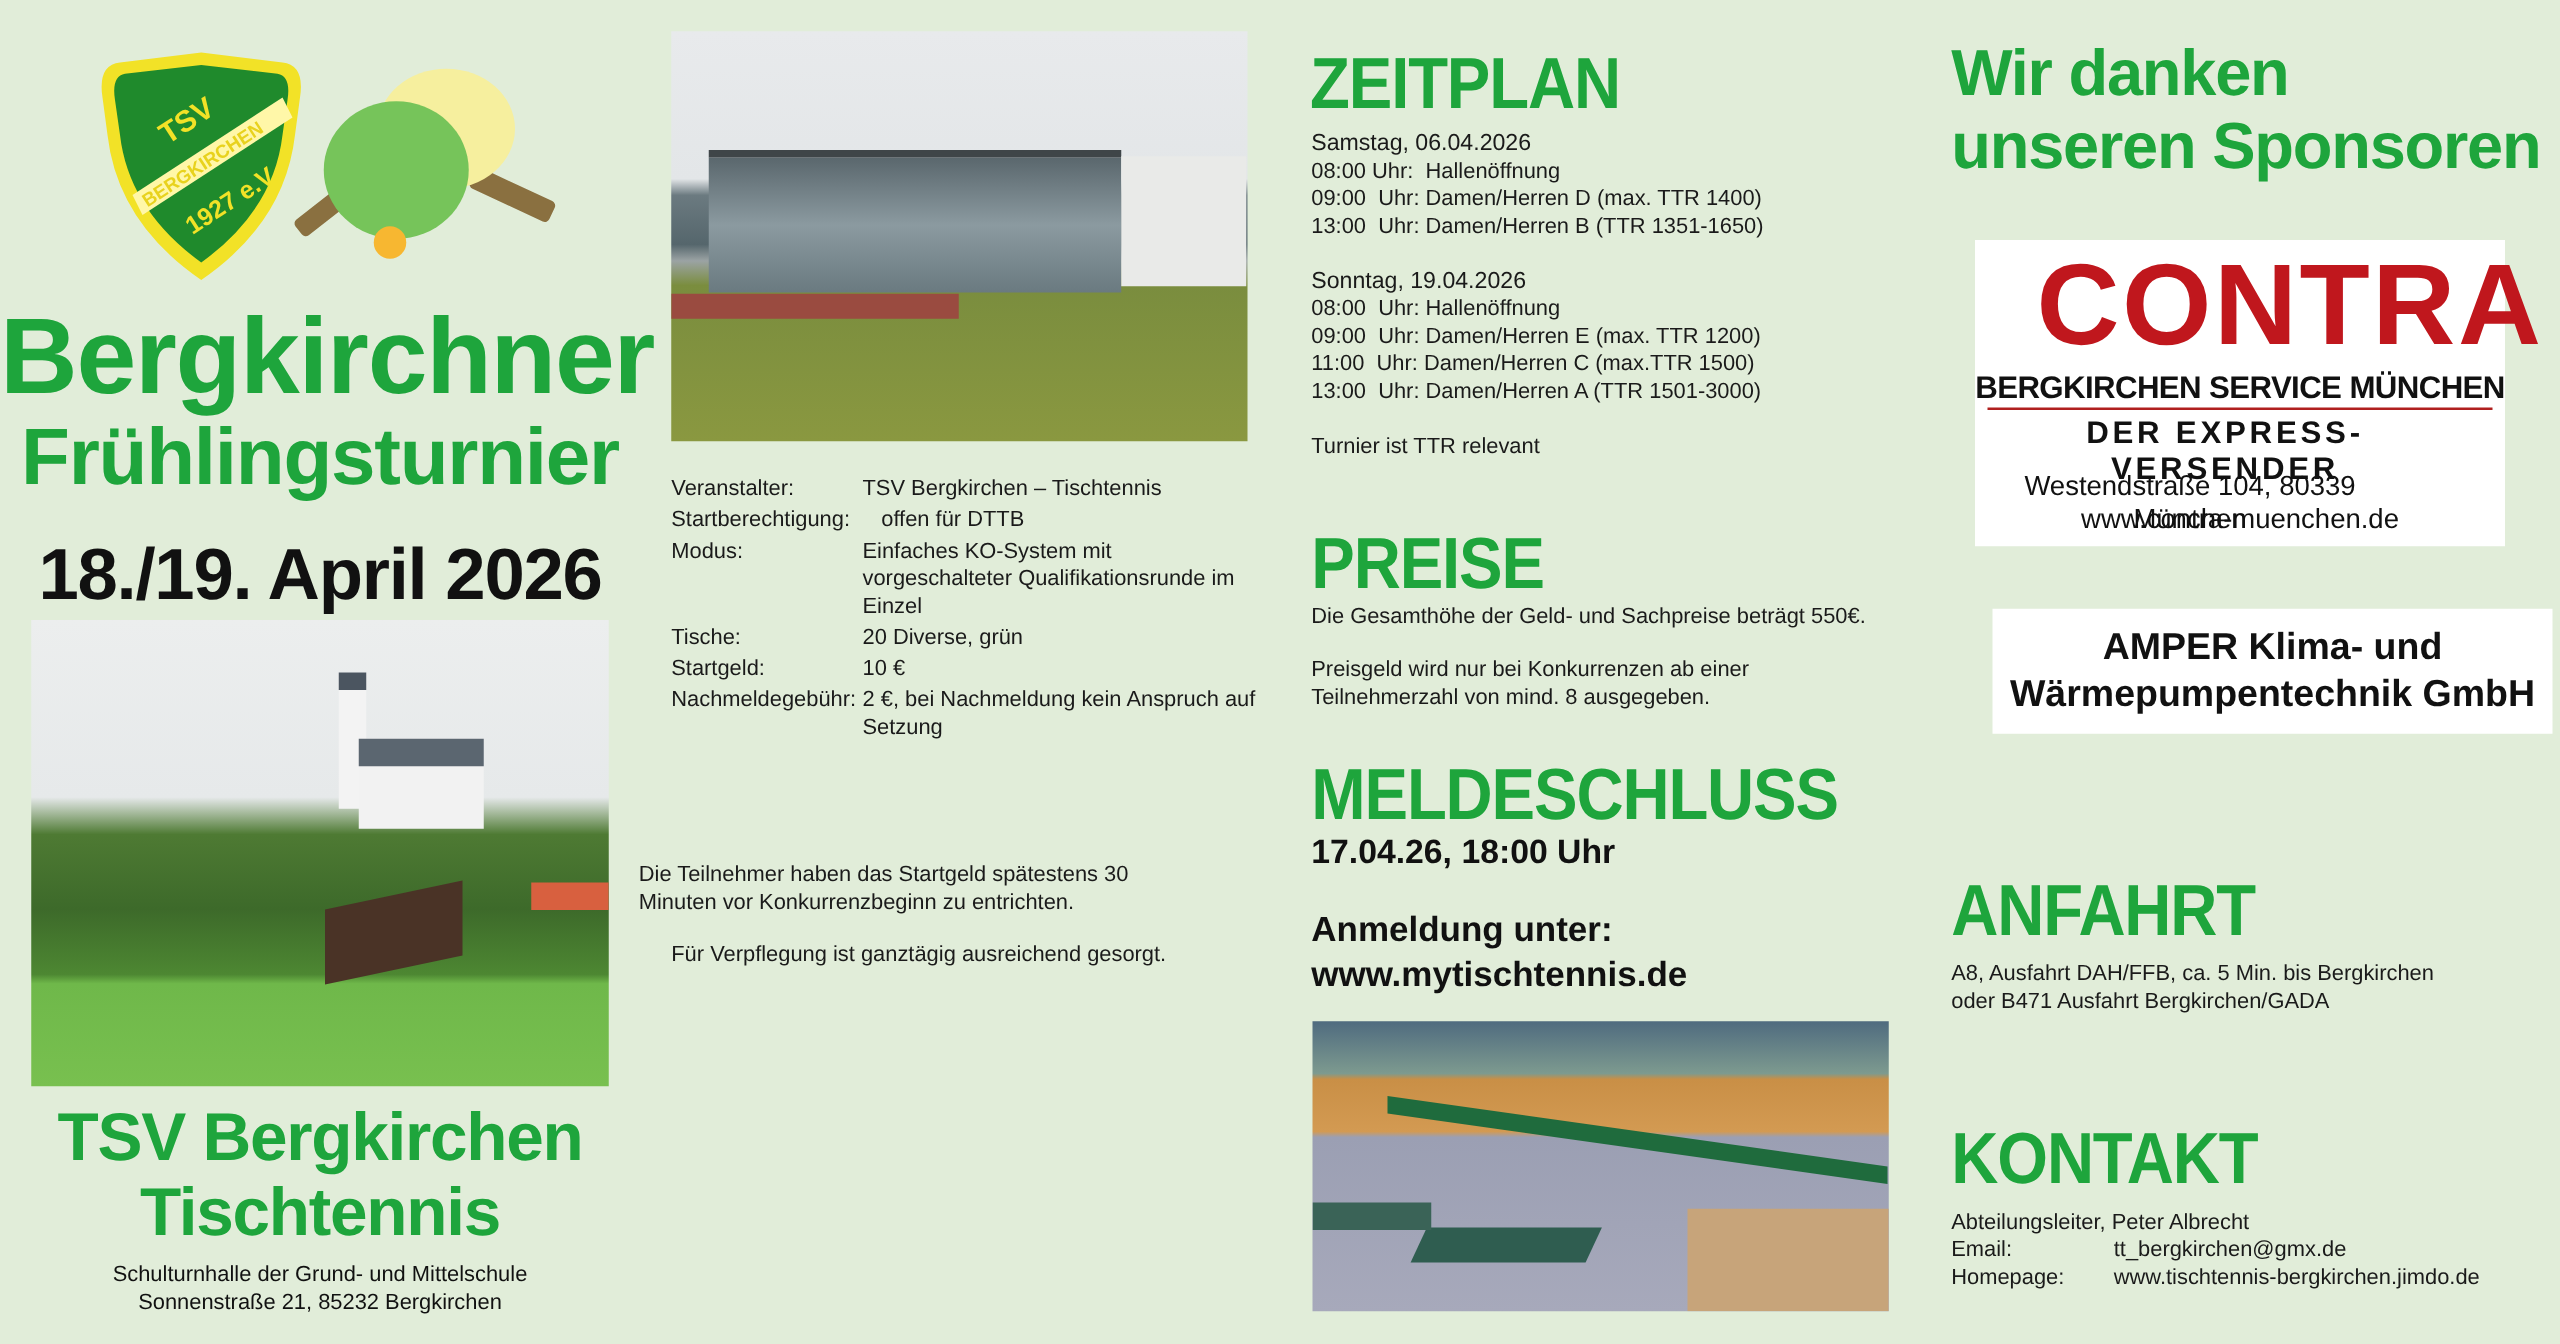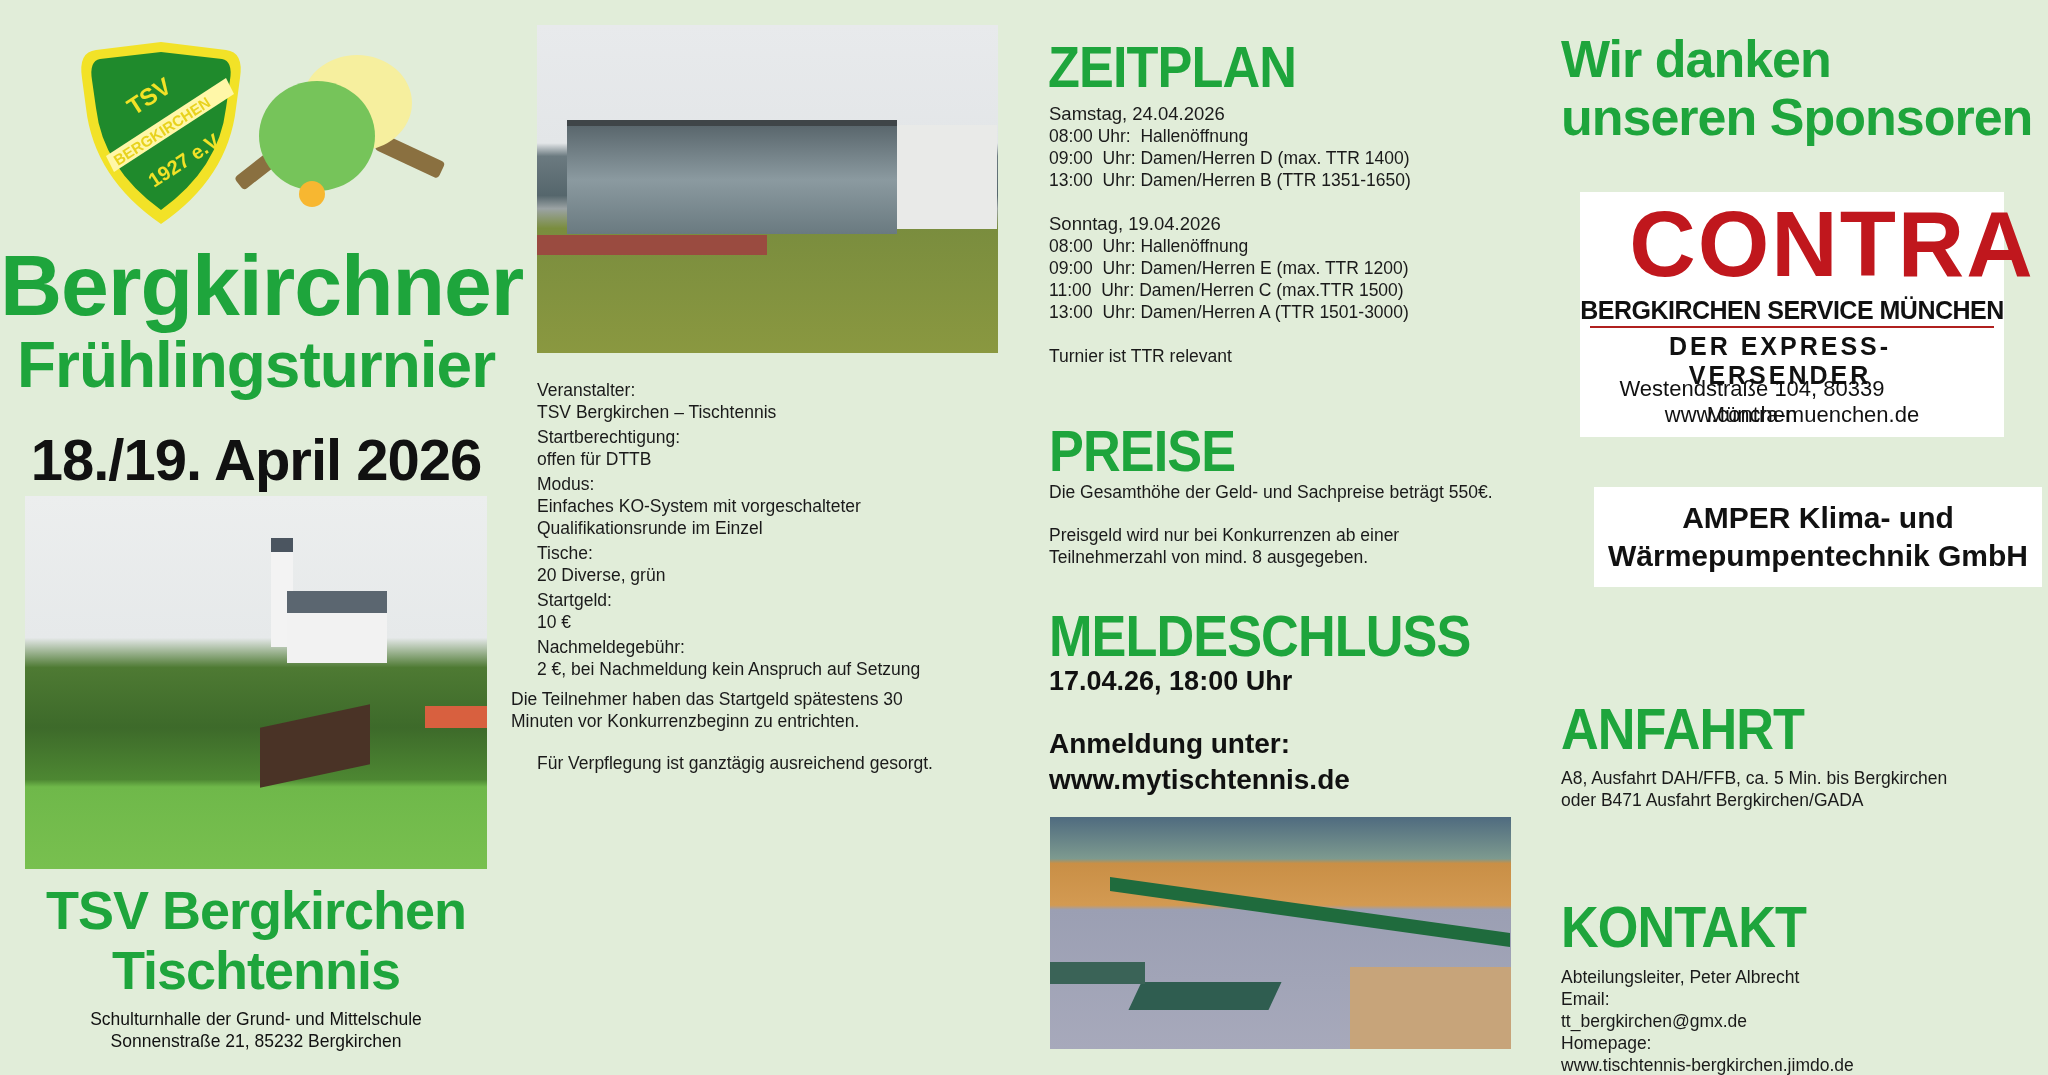--- a/index.html
+++ b/index.html
@@ -3,21 +3,21 @@
 <meta charset="utf-8">
 <style>
   html,body{margin:0;padding:0;}
   body{width:2048px;height:1075px;background:#e1edd9;position:relative;overflow:hidden;font-family:"Liberation Sans",sans-serif;color:#1a1a1a;}
   .abs{position:absolute;}
   .green{color:#1ea53c;}
   .center{text-align:center;}
   .photo{position:absolute;overflow:hidden;}
   .h-sec{font-weight:bold;color:#1ea53c;font-size:58px;line-height:1;letter-spacing:-1px;transform:scaleX(0.9);transform-origin:left top;white-space:nowrap;}
   .body-text{font-size:17.5px;line-height:22px;}
-  .info-row{display:flex;flex-direction:column;}
+  .info-row{display:flex;}
   .info-label{width:153px;flex:none;}
   .info-val{flex:1;}
   .sched-line{white-space:pre;}
   .white-box{position:absolute;background:#fff;}
 </style>
 </head>
 <body>
 
 <div class="abs" style="left:76px;top:38px;width:170px;height:190px;">
   <svg width="170" height="190" viewBox="0 0 170 190">
@@ -67,21 +67,21 @@
   <div style="position:absolute;left:30px;top:95px;width:330px;height:108px;background:linear-gradient(#5a676d,#8b9aa0 50%,#6a7a80);border-top:6px solid #3f4548;"></div>
   <div style="position:absolute;left:360px;top:100px;width:100px;height:104px;background:#e9eae8;"></div>
   <div style="position:absolute;left:0;top:210px;width:230px;height:20px;background:#9a4b40;"></div>
 </div>
 
 <div class="abs body-text" style="left:537px;top:379px;width:470px;">
   <div class="info-row" style="margin-bottom:3px;">
     <span class="info-label">Veranstalter:</span>
     <span class="info-val">TSV Bergkirchen – Tischtennis</span>
   </div>
-  <div class="info-row" style="margin-bottom:3px;">
+  <div class="info-row" style="margin-bottom:3px;gap:15px;">
     <span class="info-label">Startberechtigung:</span>
     <span class="info-val">offen für DTTB</span>
   </div>
   <div class="info-row" style="margin-bottom:3px;">
     <span class="info-label">Modus:</span>
     <span class="info-val">Einfaches KO-System mit vorgeschalteter Qualifikationsrunde im Einzel</span>
   </div>
   <div class="info-row" style="margin-bottom:3px;">
     <span class="info-label">Tische:</span>
     <span class="info-val">20 Diverse, grün</span>
@@ -95,21 +95,21 @@
     <span class="info-val">2 €, bei Nachmeldung kein Anspruch auf Setzung</span>
   </div>
 </div>
 
 <div class="abs body-text" style="left:511px;top:688px;width:440px;">Die Teilnehmer haben das Startgeld spätestens 30 Minuten vor Konkurrenzbeginn zu entrichten.</div>
 <div class="abs body-text" style="left:537px;top:752px;width:440px;">Für Verpflegung ist ganztägig ausreichend gesorgt.</div>
 
 <div class="abs h-sec" style="left:1048px;top:38px;">ZEITPLAN</div>
 
 <div class="abs body-text" style="left:1049px;top:103px;width:470px;">
-  <div style="font-size:18.5px;">Samstag, 24.04.2026</div>
+  <div style="font-size:18.5px;">Samstag, 06.04.2026</div>
   <div class="sched-line">08:00 Uhr:  Hallenöffnung</div>
   <div class="sched-line">09:00  Uhr: Damen/Herren D (max. TTR 1400)</div>
   <div class="sched-line">13:00  Uhr: Damen/Herren B (TTR 1351-1650)</div>
   <div style="height:22px;"></div>
   <div style="font-size:18.5px;">Sonntag, 19.04.2026</div>
   <div class="sched-line">08:00  Uhr: Hallenöffnung</div>
   <div class="sched-line">09:00  Uhr: Damen/Herren E (max. TTR 1200)</div>
   <div class="sched-line">11:00  Uhr: Damen/Herren C (max.TTR 1500)</div>
   <div class="sched-line">13:00  Uhr: Damen/Herren A (TTR 1501-3000)</div>
   <div style="height:22px;"></div>

